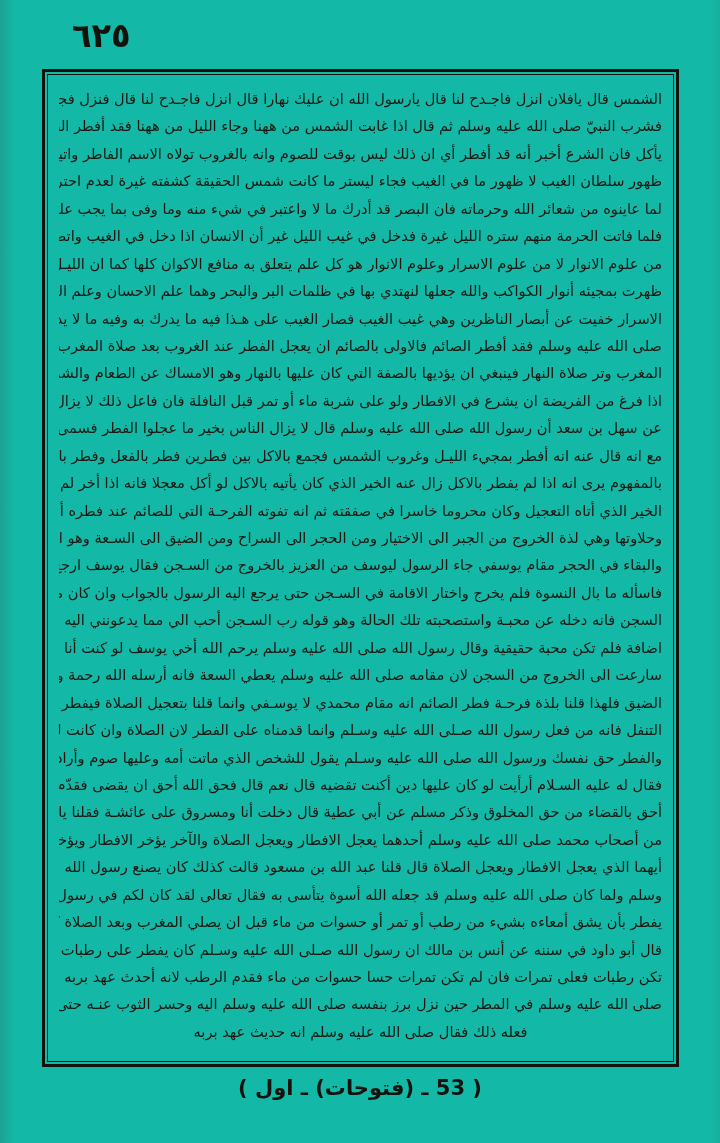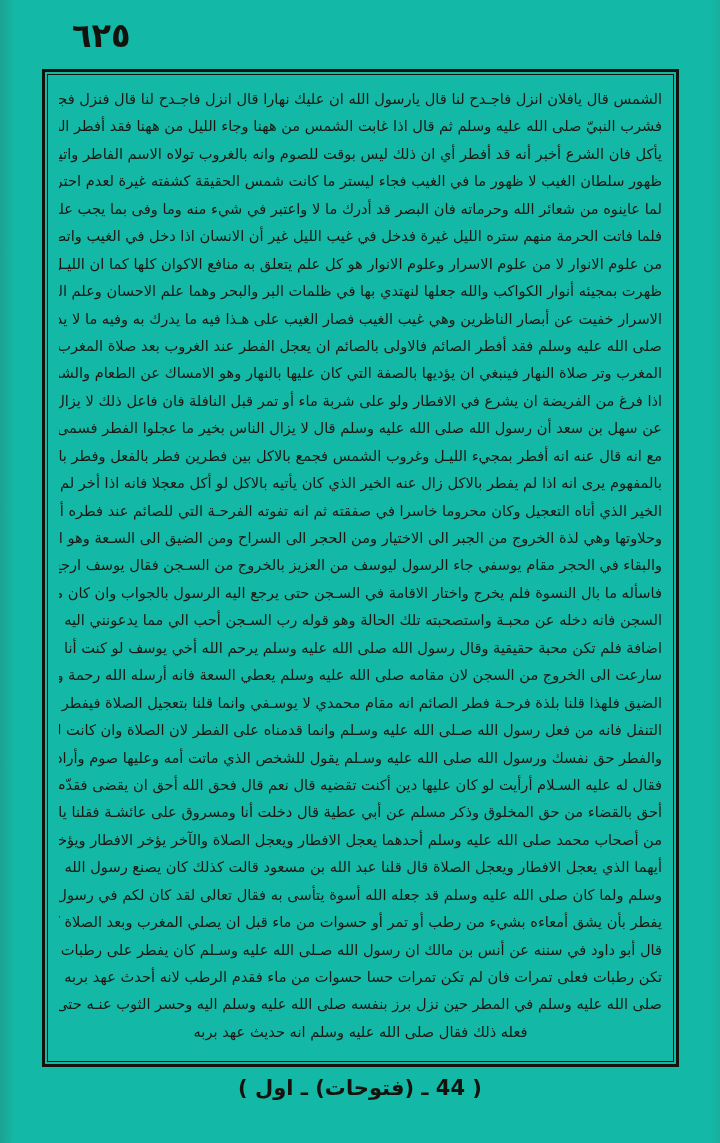--- a/index.html
+++ b/index.html
@@ -127,15 +127,15 @@
           <div class="text-line">وسلم ولما كان صلى الله عليه وسلم قد جعله الله أسوة يتأسى به فقال تعالى لقد كان لكم في رسول الله أسوة حسنة فكان</div>
           <div class="text-line">يفطر بأن يشق أمعاءه بشيء من رطب أو تمر أو حسوات من ماء قبل ان يصلي المغرب وبعد الصلاة كان يأكل ما قدّر له</div>
           <div class="text-line">قال أبو داود في سننه عن أنس بن مالك ان رسول الله صـلى الله عليه وسـلم كان يفطر على رطبات قبل ان يصلي فان لم</div>
           <div class="text-line">تكن رطبات فعلى تمرات فان لم تكن تمرات حسا حسوات من ماء فقدم الرطب لانه أحدث عهد بربه من التمر كما فعل</div>
           <div class="text-line">صلى الله عليه وسلم في المطر حين نزل برز بنفسه صلى الله عليه وسلم اليه وحسر الثوب عنـه حتى أصابه المطر فسئل عن</div>
           <div class="text-line last-line">فعله ذلك فقال صلى الله عليه وسلم انه حديث عهد بربه</div>
         </div>
     </div>
   </div>
 
-  <div class="footer-line">( 44 ـ (فتوحات) ـ اول )</div>
+  <div class="footer-line">( 53 ـ (فتوحات) ـ اول )</div>
 
 </div>
 
 </body></html>

